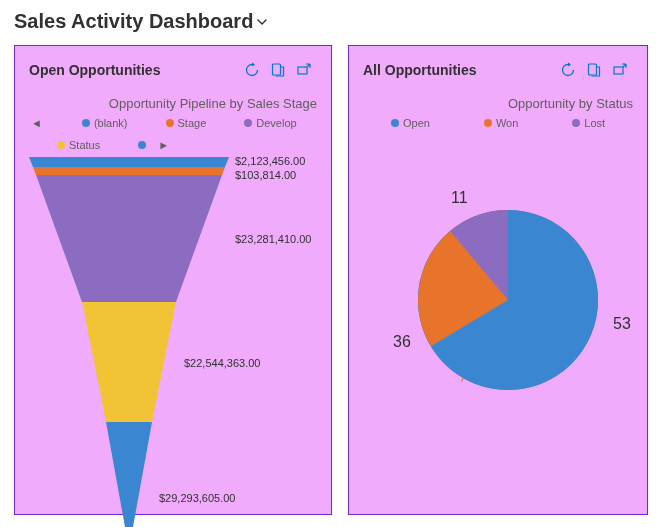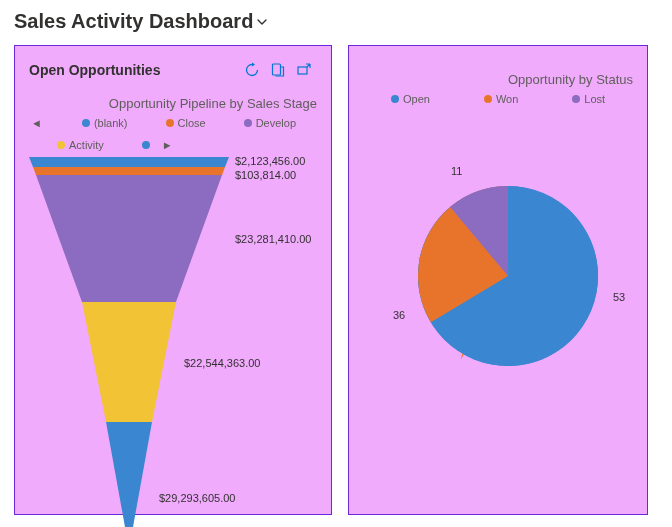--- a/index.html
+++ b/index.html
@@ -24,21 +24,21 @@
   .legend-nav { color: #605e5c; font-size: 11px; cursor: pointer; padding: 0 2px; }
   .li { display: flex; align-items: center; gap: 4px; white-space: nowrap; padding-left: 28px; }
   .dot { width: 8px; height: 8px; border-radius: 50%; display: inline-block; }
 
   .chart-area { position: relative; margin-top: 6px; }
   .dlabel { position: absolute; font-size: 11px; color: #323130; white-space: nowrap; }
 
   .pie-legend { display: flex; gap: 26px; margin-top: 6px; font-size: 11px; color: #605e5c; }
 
   .pie-wrap { position: relative; margin-top: 56px; height: 240px; }
-  .pielabel { position: absolute; font-size: 11px; color: #323130; }
+  .pielabel { position: absolute; font-size: 16px; color: #323130; }
 </style>
 </head>
 <body>
 
 <div class="app">
 
   <div class="page-title-row">
     <div class="page-title">Sales Activity Dashboard</div>
     <span class="chev">
       <svg width="14" height="14" viewBox="0 0 14 14">
@@ -75,29 +75,29 @@
       <div class="chart-title">Opportunity Pipeline by Sales Stage</div>
 
       <div class="legend">
         <span class="legend-nav">◄</span>
         <span class="li">
             <span class="dot" style="background:#3a86d1"></span>
             <span>(blank)</span>
           </span>
         <span class="li">
             <span class="dot" style="background:#e8742c"></span>
-            <span>Close</span>
+            <span>Stage</span>
           </span>
         <span class="li">
             <span class="dot" style="background:#8b6cc0"></span>
             <span>Develop</span>
           </span>
         <span class="li">
             <span class="dot" style="background:#f2c335"></span>
-            <span>Activity</span>
+            <span>Status</span>
           </span>
         <span class="li">
             <span class="dot" style="background:#3a86d1"></span>
           </span>
         <span class="legend-nav">►</span>
       </div>
 
       <div class="chart-area" style="height:370px">
         <svg width="200" height="370" viewBox="0 0 200 370">
 
@@ -113,20 +113,41 @@
         </svg>
         <div class="dlabel" style="left:206px; top:-2px;">$2,123,456.00</div>
         <div class="dlabel" style="left:206px; top:12px;">$103,814.00</div>
         <div class="dlabel" style="left:206px; top:76px;">$23,281,410.00</div>
         <div class="dlabel" style="left:155px; top:200px;">$22,544,363.00</div>
         <div class="dlabel" style="left:130px; top:335px;">$29,293,605.00</div>
       </div>
     </div>
 
     <div class="card card-right">
+      <div class="card-header">
+        <div class="card-title">All Opportunities</div>
+        <div class="icon-btn">
+          <svg width="16" height="16" viewBox="0 0 16 16">
+              <path d="M8 2.5 A5.5 5.5 0 1 0 13.5 8" stroke="#0078d4" stroke-width="1.3" fill="none"></path>
+              <path d="M8 0.5 L8 4.5 L11 2.5 Z" fill="#0078d4"></path>
+            </svg>
+        </div>
+        <div class="icon-btn">
+          <svg width="16" height="16" viewBox="0 0 16 16">
+              <rect x="2.5" y="2" width="8" height="11" rx="1" stroke="#0078d4" stroke-width="1.2" fill="none"></rect>
+              <path d="M10.5 5 H13.5 V14 H5.5" stroke="#0078d4" stroke-width="1.2" fill="none"></path>
+            </svg>
+        </div>
+        <div class="icon-btn">
+          <svg width="16" height="16" viewBox="0 0 16 16">
+              <rect x="2" y="5" width="9" height="7" stroke="#0078d4" stroke-width="1.2" fill="none"></rect>
+              <path d="M11 5 L14 2 M14 2 H10 M14 2 V6" stroke="#0078d4" stroke-width="1.2" fill="none"></path>
+            </svg>
+        </div>
+      </div>
 
       <div class="chart-title">Opportunity by Status</div>
 
       <div class="pie-legend">
         <span class="li">
             <span class="dot" style="background:#3a86d1"></span>
             <span>Open</span>
           </span>
         <span class="li">
             <span class="dot" style="background:#e8742c"></span>

